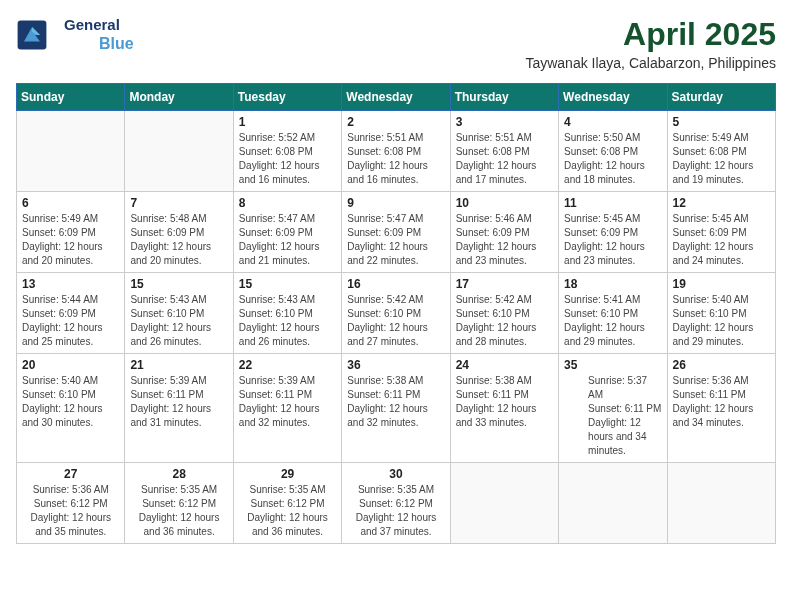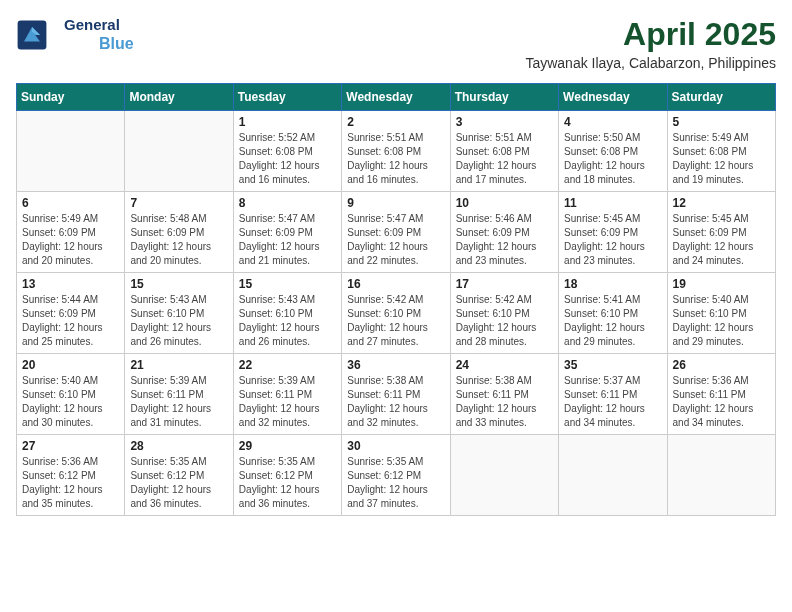--- a/index.html
+++ b/index.html
@@ -69,20 +69,21 @@
       color: #222;
       margin-bottom: 2px;
     }
     .day-info {
       color: #444;
       font-size: 10px;
       line-height: 1.4;
     }
     .calendar tr:last-child td {
       border-bottom: 1px solid #ccc;
+      text-align: center;
     }
   </style>
 </head>
 <body>
 
 <div class="header">
   <div class="logo">
     <svg class="logo-icon" viewBox="0 0 40 40">
       <rect x="2" y="2" width="36" height="36" rx="4" fill="#1a3a6b"></rect>
       <polygon points="10,28 20,10 30,20 24,20 30,28" fill="#4a9ad4"></polygon>
@@ -260,21 +261,21 @@
 Daylight: 12 hours and 32 minutes.</div>
         </td>
         <td>
           <div class="day-number">24</div>
           <div class="day-info" style="white-space: pre-line;">Sunrise: 5:38 AM
 Sunset: 6:11 PM
 Daylight: 12 hours and 33 minutes.</div>
         </td>
         <td>
           <div class="day-number">35</div>
-          <div class="day-info" style="white-space: pre-line;">Sunrise: 5:37 AM
+          <div class="day-info" style="white-space: pre-line; margin-left: 24px;">Sunrise: 5:37 AM
 Sunset: 6:11 PM
 Daylight: 12 hours and 34 minutes.</div>
         </td>
         <td>
           <div class="day-number">26</div>
           <div class="day-info" style="white-space: pre-line;">Sunrise: 5:36 AM
 Sunset: 6:11 PM
 Daylight: 12 hours and 34 minutes.</div>
         </td>
       </tr>

